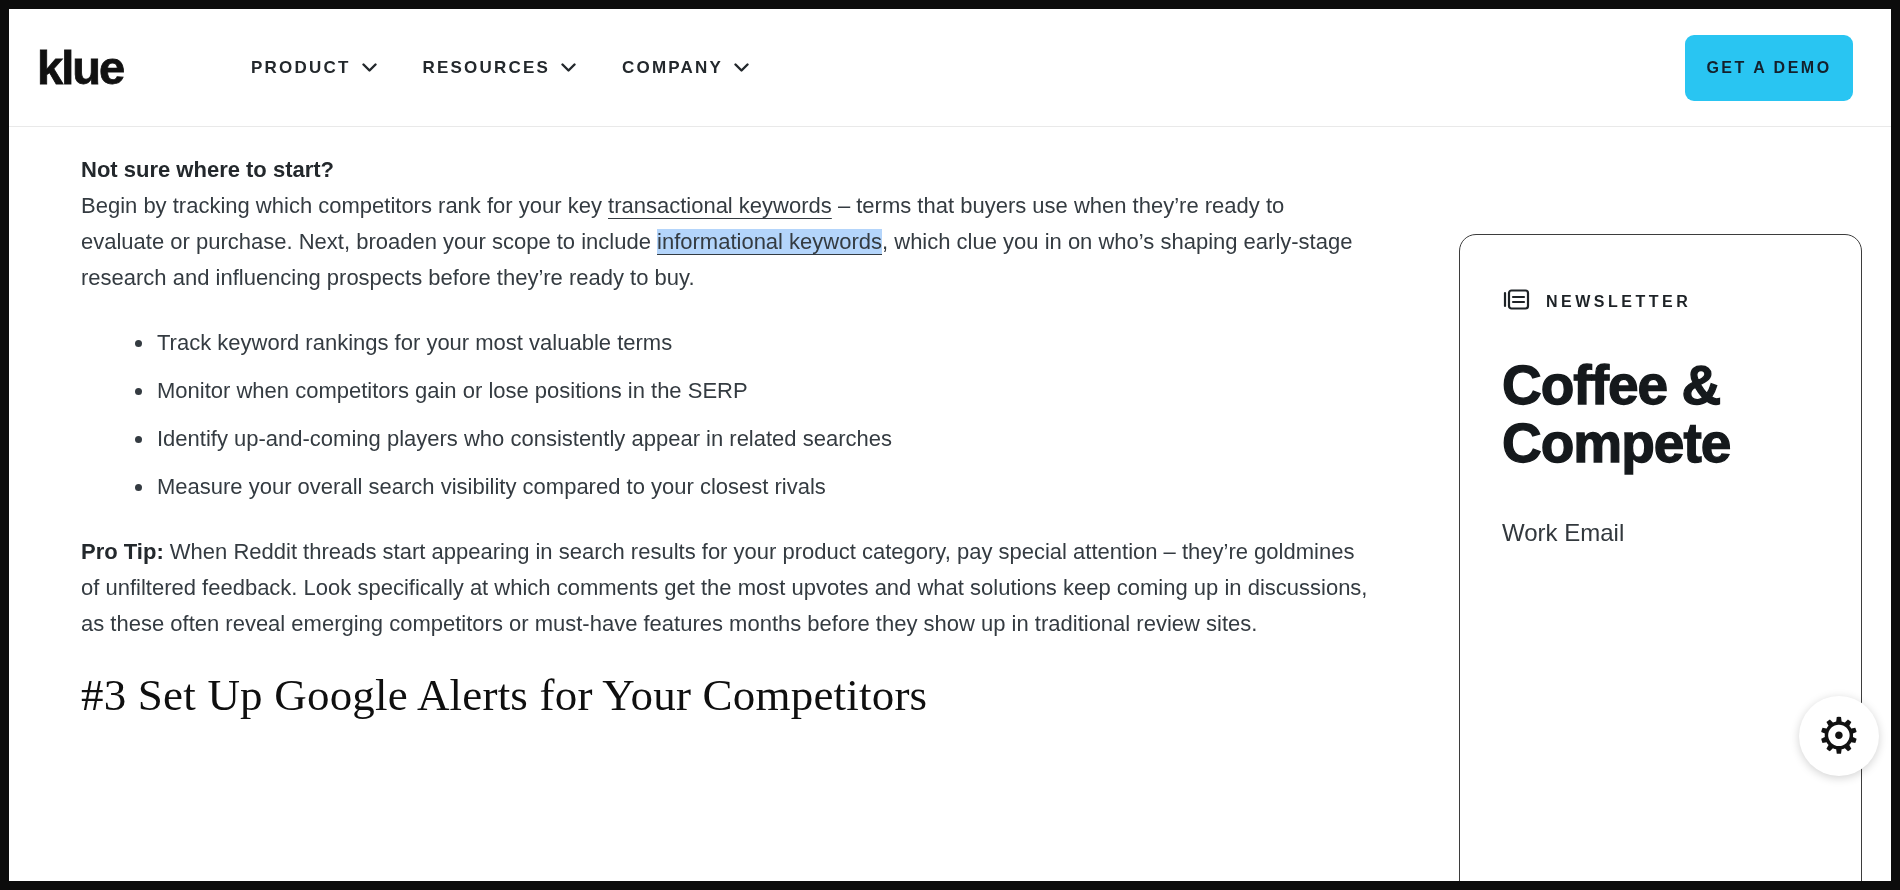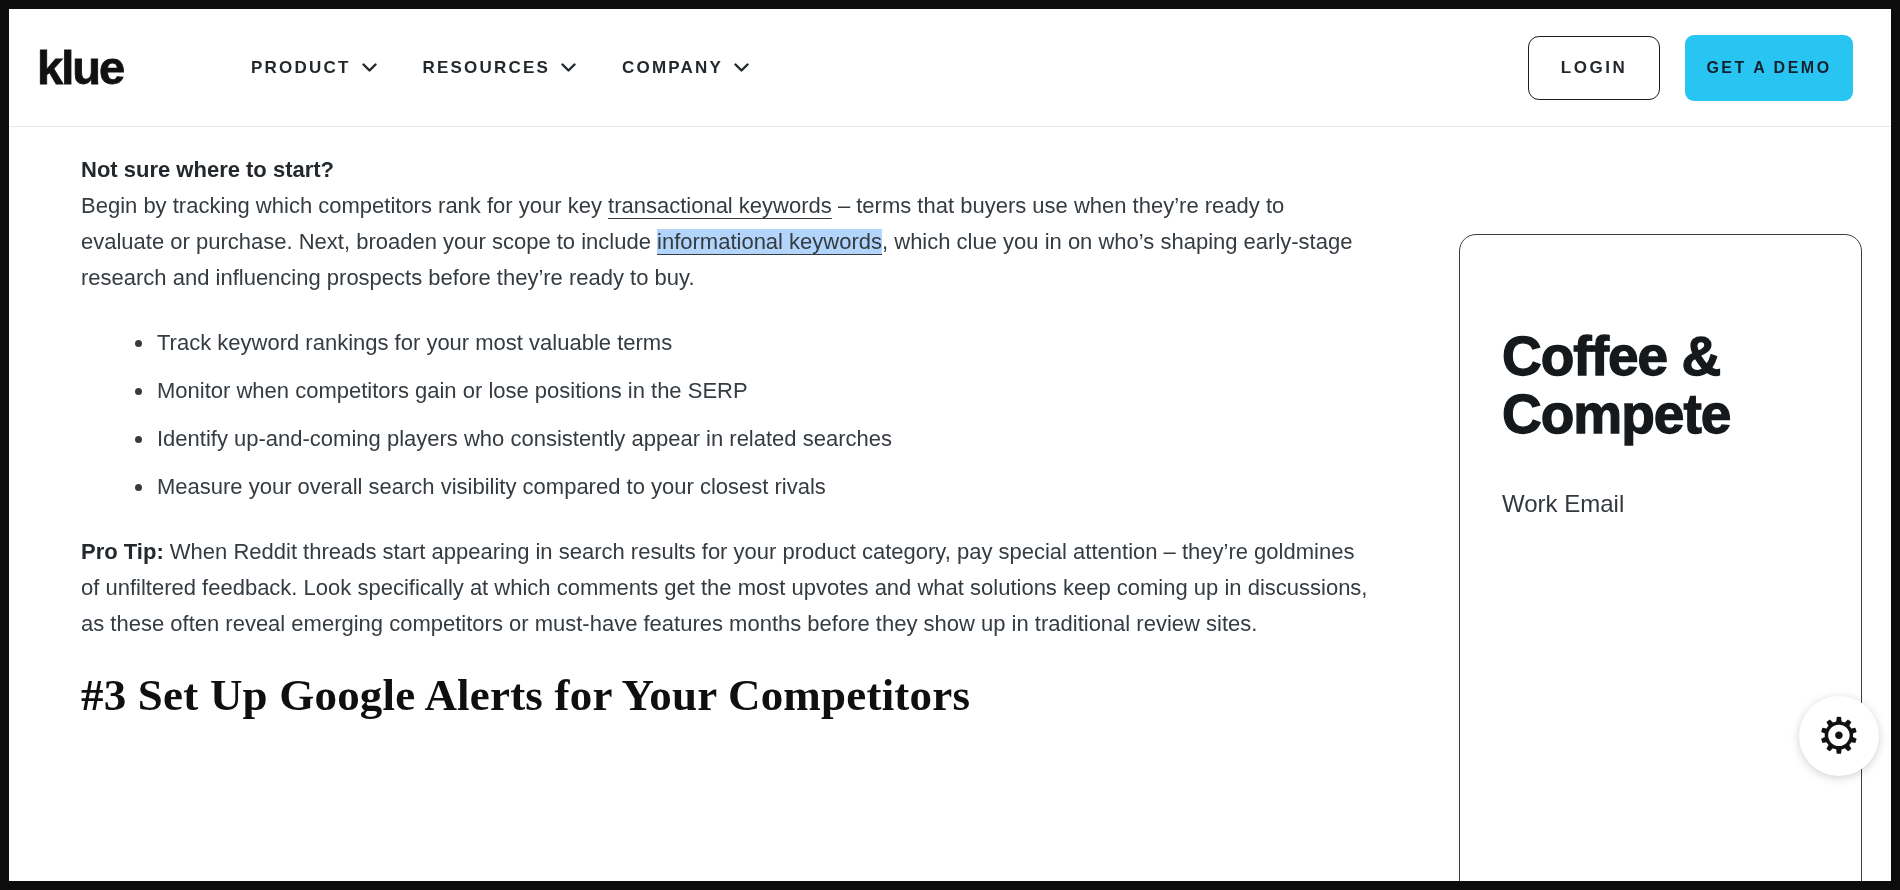--- a/index.html
+++ b/index.html
@@ -26,21 +26,21 @@
   
   .article{position:absolute;left:72px;top:143px;width:1290px;color:#343b41;
            font-size:22px;line-height:36px;}
   .article b{color:#23282c;}
   .para{margin:0 0 29px 0;}
   .text-link{color:#343b41;text-decoration:underline;text-underline-offset:4.5px;
              text-decoration-thickness:1.4px;cursor:pointer;}
   .text-link.highlighted{background:#b4d5fb;}
   ul.checklist{margin:0 0 29px 0;padding:0 0 0 62px;list-style:disc;}
   ul.checklist li{margin:12px;padding-left:2px;}
-  .section-heading{margin:24px 0 0 0;font-family:"Liberation Serif",serif;font-weight:bold;
+  .section-heading{margin:24px 0 0 0;font-family:"Liberation Serif",serif;font-weight:normal;
                    font-size:45px;line-height:1.1;color:#0f0f0f;letter-spacing:0.2px;}
 
   
   .newsletter-card{position:absolute;left:1450px;top:225px;width:403px;height:720px;
                    box-sizing:border-box;border:1.4px solid #3d3d3d;border-radius:17px;
                    background:#fff;padding:52px 38px 0 42px;}
   .nl-label-row{display:flex;align-items:center;gap:15px;}
   .nl-label{font-size:16px;font-weight:bold;letter-spacing:3.5px;color:#1d2226;}
   .nl-title{margin-top:40px;font-size:55px;line-height:1.06;font-weight:bold;color:#15191c;
             letter-spacing:-1px;-webkit-text-stroke:1.3px #15191c;}
@@ -82,21 +82,20 @@
         <span>COMPANY</span>
         <span>
           <svg width="15" height="10" viewBox="0 0 15 10">
               <polyline points="1.5,1.5 7.5,7.5 13.5,1.5" fill="none" stroke="#23282c" stroke-width="2.4" stroke-linecap="round" stroke-linejoin="round"></polyline>
             </svg>
         </span>
       </div>
     </div>
 
     <div class="header-actions">
-      <button class="btn-login">LOGIN</button>
       <button class="btn-demo">GET A DEMO</button>
     </div>
   </div>
 
   <div class="article">
 
     <p class="para">
       <b>Not sure where to start?</b><br>
       <span>Begin by tracking which competitors rank for your key </span><a class="text-link">transactional keywords</a><span> – terms that buyers use when they’re ready to evaluate or purchase. Next, broaden your scope to include </span><a class="text-link highlighted">informational keywords</a><span>, which clue you in on who’s shaping early-stage research and influencing prospects before they’re ready to buy.</span>
     </p>
@@ -110,20 +109,31 @@
     </ul>
 
     <p class="para">
       <b>Pro Tip:</b><span> When Reddit threads start appearing in search results for your product category, pay special attention – they’re goldmines of unfiltered feedback. Look specifically at which comments get the most upvotes and what solutions keep coming up in discussions, as these often reveal emerging competitors or must-have features months before they show up in traditional review sites.</span>
     </p>
 
     <h2 class="section-heading">#3 Set Up Google Alerts for Your Competitors</h2>
   </div>
 
   <div class="newsletter-card">
+    <div class="nl-label-row">
+      <span>
+        <svg width="29" height="25" viewBox="0 0 29 25">
+          <path d="M3 6 v13" fill="none" stroke="#1d2226" stroke-width="2.2" stroke-linecap="round"></path>
+          <rect x="7" y="3.5" width="19" height="18" rx="2.5" fill="none" stroke="#1d2226" stroke-width="2.2"></rect>
+          <line x1="11" y1="10" x2="22" y2="10" stroke="#1d2226" stroke-width="2.2" stroke-linecap="round"></line>
+          <line x1="11" y1="15" x2="22" y2="15" stroke="#1d2226" stroke-width="2.2" stroke-linecap="round"></line>
+        </svg>
+      </span>
+      <span class="nl-label">NEWSLETTER</span>
+    </div>
     <div class="nl-title">Coffee &amp; Compete</div>
     <div class="nl-email-label">Work Email</div>
   </div>
 
   <button class="gear-btn">
     <span class="gear-glyph">⚙</span>
   </button>
 
 </div>
 

